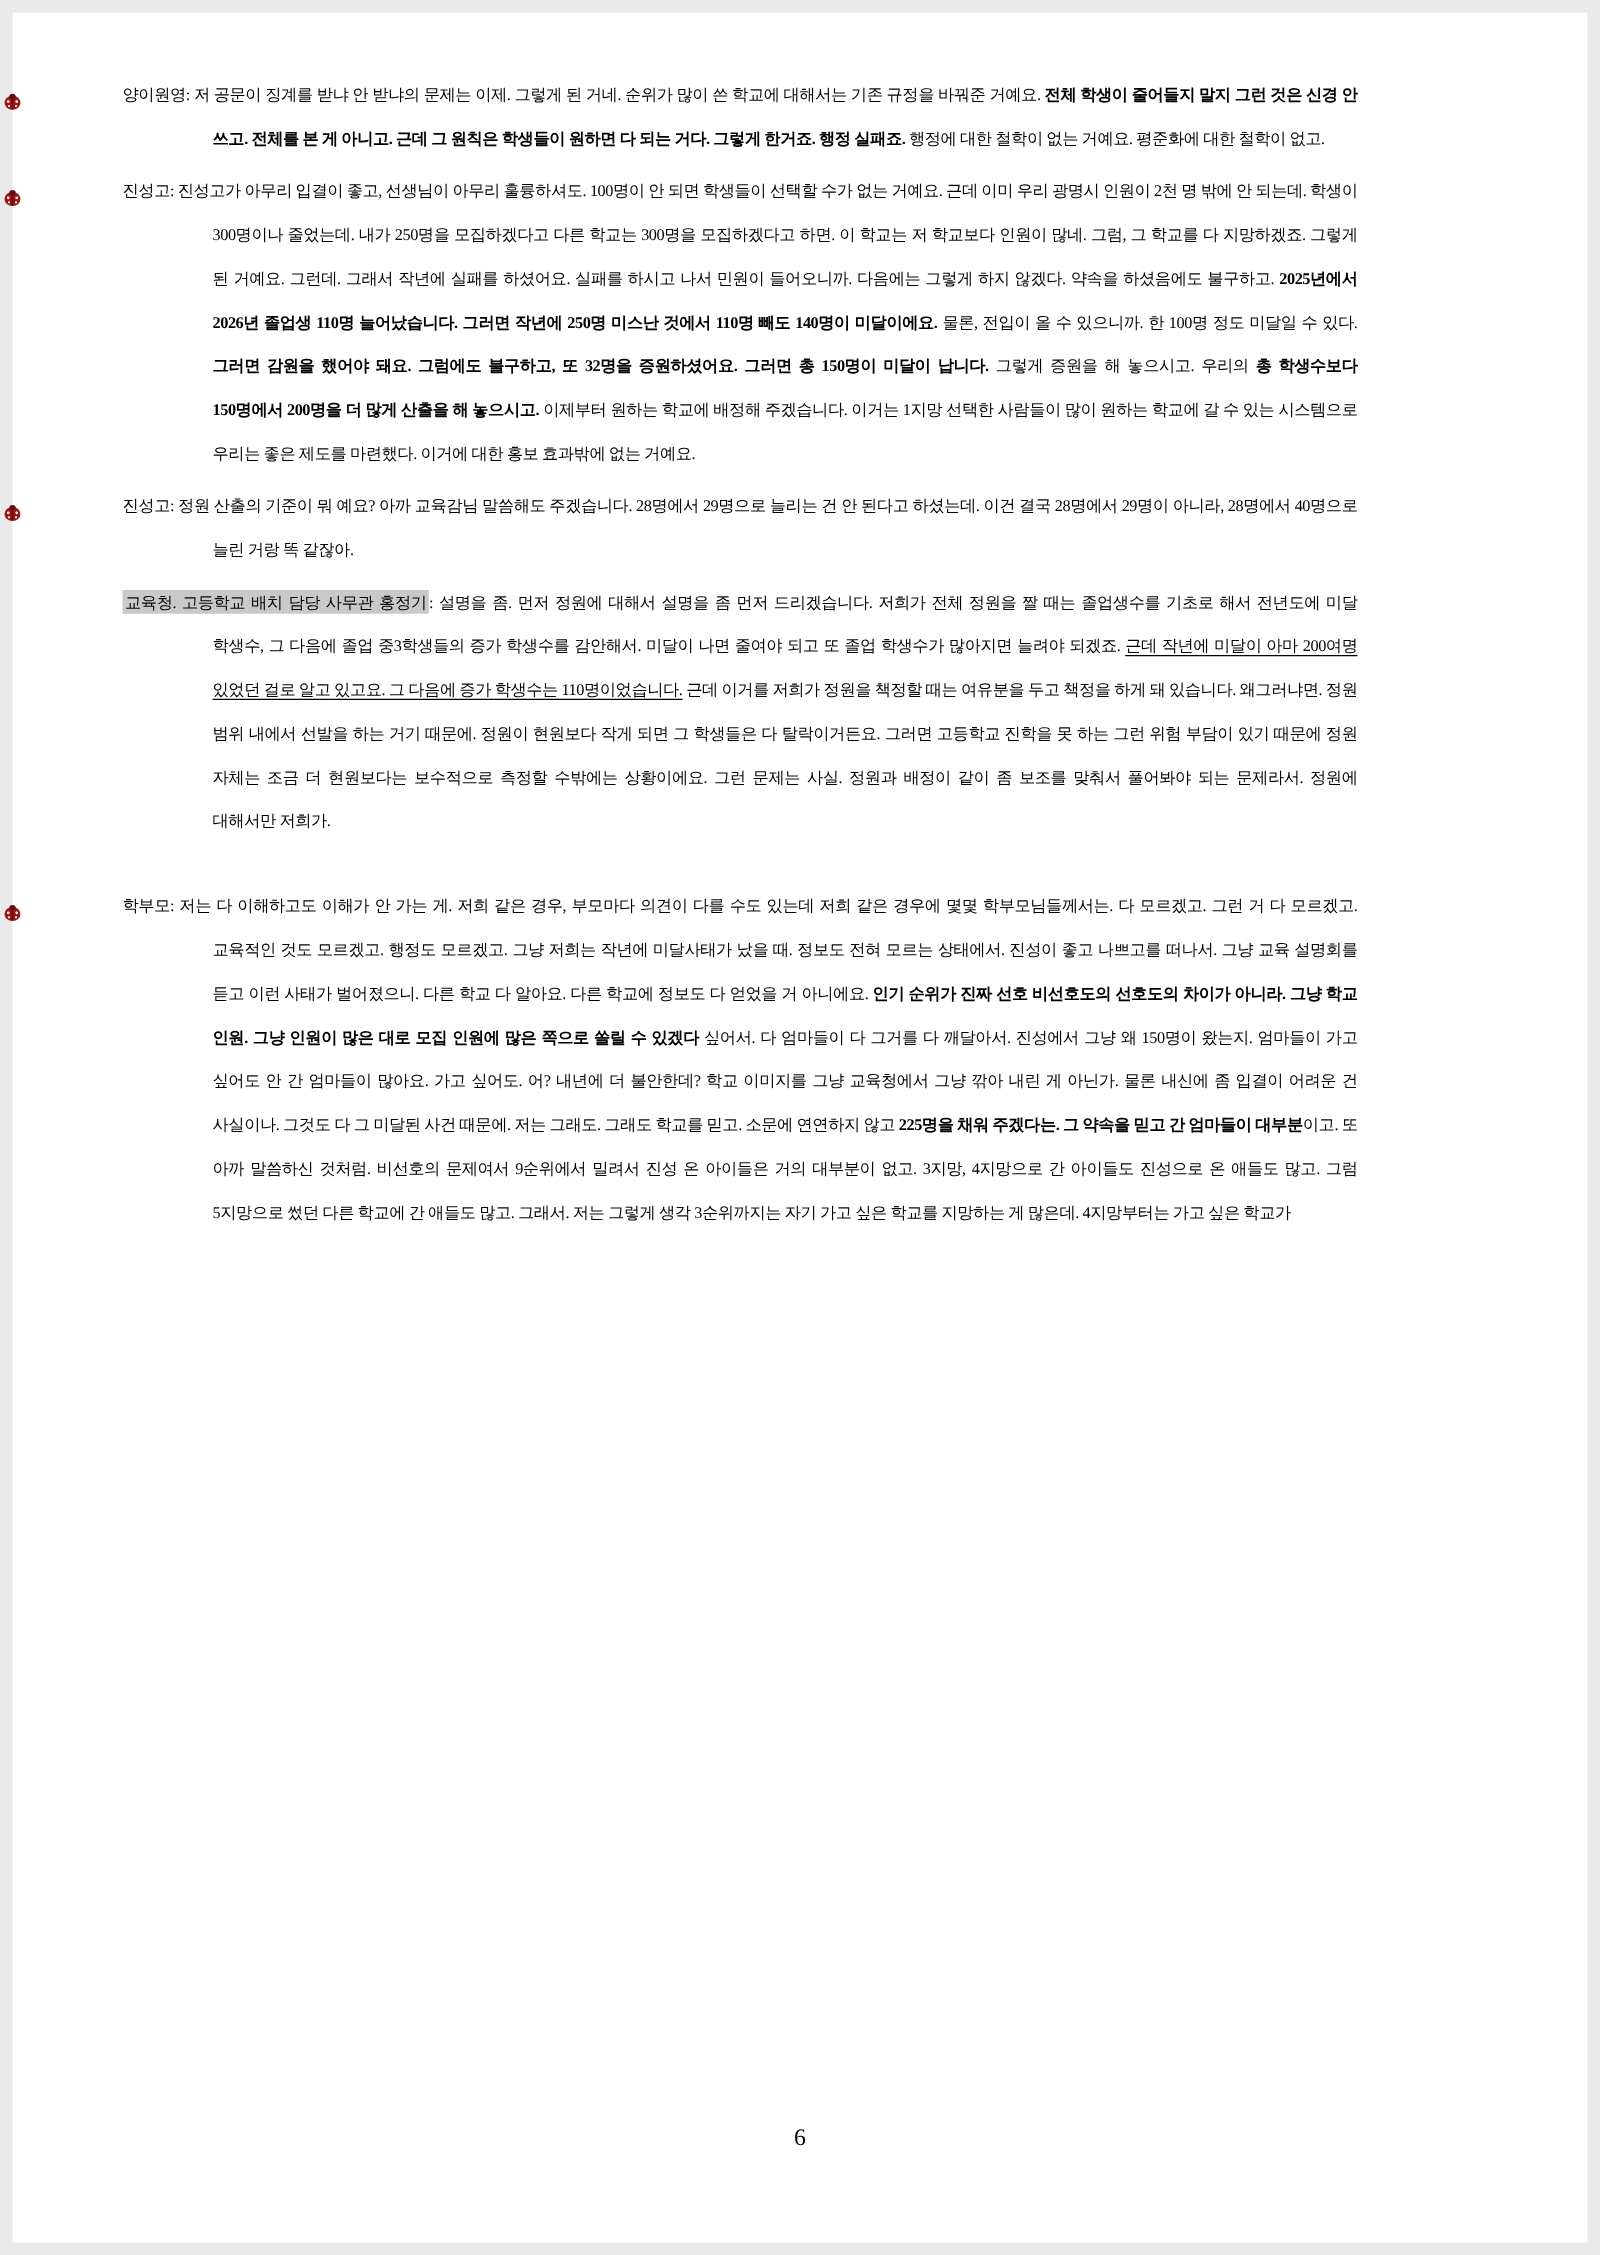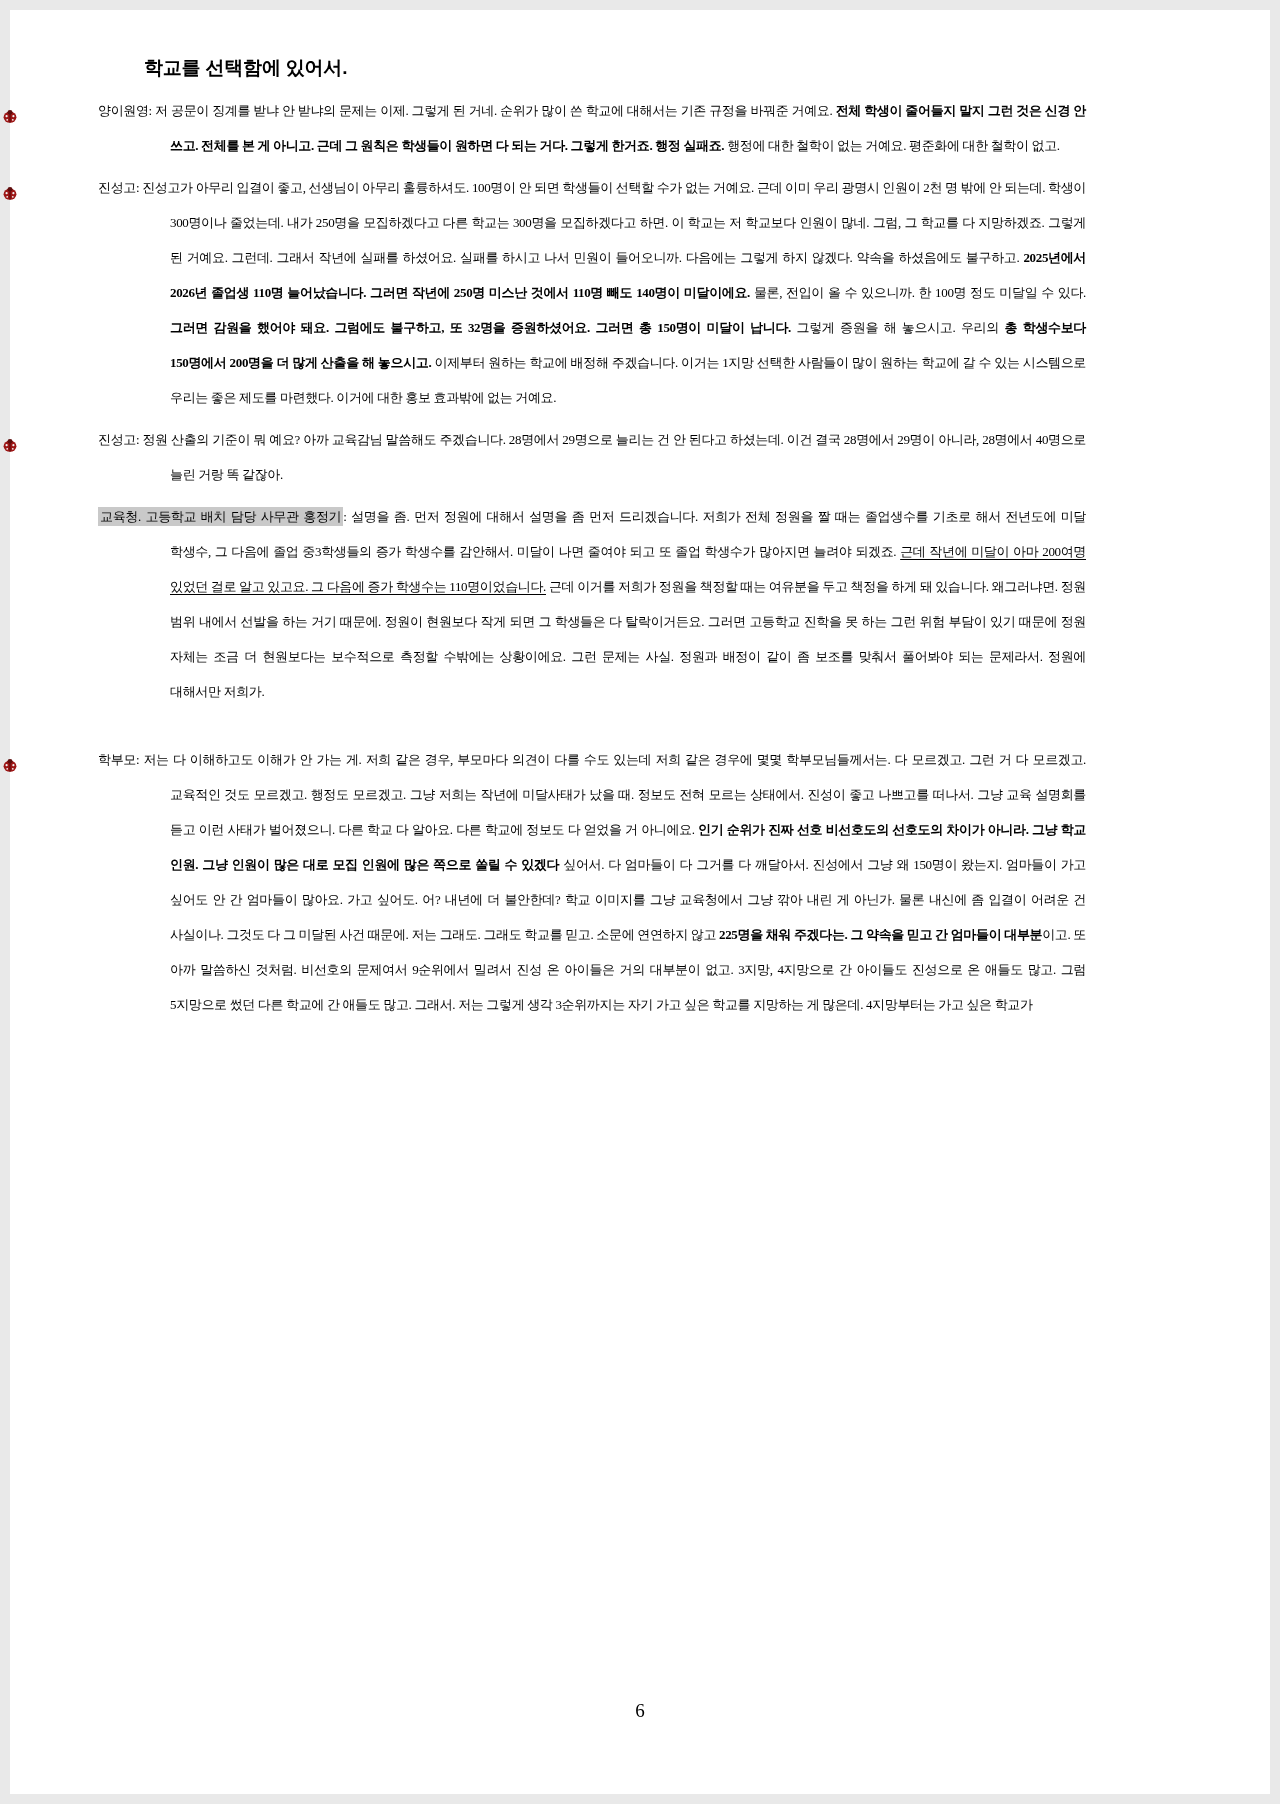--- a/index.html
+++ b/index.html
@@ -115,21 +115,20 @@
 </head>
 <body>
 
 <div class="page">
   <div class="page-edge-top"></div>
   <div class="page-edge-bottom"></div>
   <div class="page-edge-left"></div>
   <div class="page-edge-right"></div>
 
   <div class="content">
-    <div class="doc-heading">학교를 선택함에 있어서.</div>
     <div id="entries">
         <p class="entry hanging"><span class="bullet"><svg viewBox="0 0 16 16" width="16" height="16" xmlns="http://www.w3.org/2000/svg">
               <ellipse cx="8" cy="9.2" rx="6.4" ry="5.6" fill="#9c1616"></ellipse>
               <ellipse cx="8" cy="4.2" rx="2.5" ry="2.2" fill="#5e0d0d"></ellipse>
               <rect x="7.4" y="3.6" width="1.2" height="11" fill="#5e0d0d"></rect>
               <circle cx="4.6" cy="8.2" r="1.1" fill="#f2f2f2"></circle>
               <circle cx="11.4" cy="8.2" r="1.1" fill="#f2f2f2"></circle>
               <circle cx="5.2" cy="11.8" r="0.9" fill="#f2f2f2"></circle>
               <circle cx="10.8" cy="11.8" r="0.9" fill="#f2f2f2"></circle>
             </svg></span><span>양이원영:</span><span class=""> 저 공문이 징계를 받냐 안 받냐의 문제는 이제. 그렇게 된 거네. 순위가 많이 쓴 학교에 대해서는 기존 규정을 바꿔준 거예요. </span><span class="b">전체 학생이 줄어들지 말지 그런 것은 신경 안 쓰고. 전체를 본 게 아니고. 근데 그 원칙은 학생들이 원하면 다 되는 거다. 그렇게 한거죠. 행정 실패죠.</span><span class=""> 행정에 대한 철학이 없는 거예요. 평준화에 대한 철학이 없고.</span></p>

